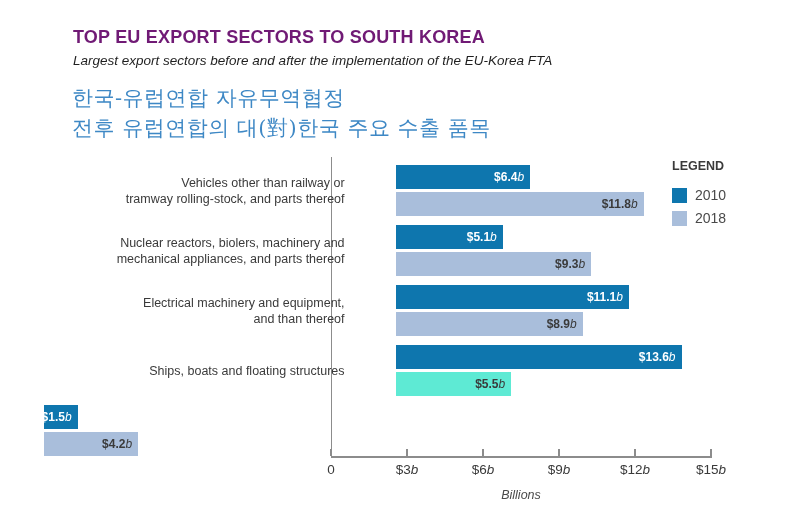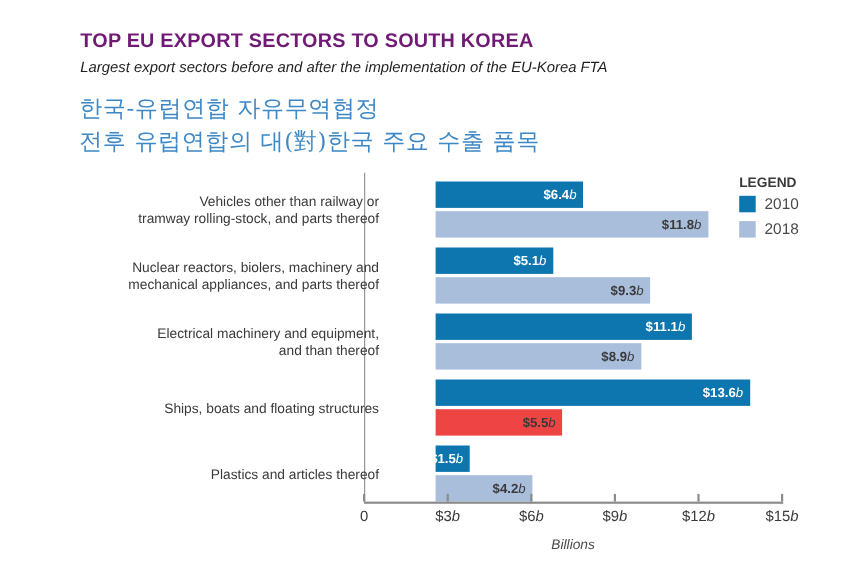--- a/index.html
+++ b/index.html
@@ -18,21 +18,21 @@
   }
   .kr {
     position:absolute; left:72px;
     font-family:"DejaVu Serif", serif;
     font-size:21px; color:#3e88c5; letter-spacing:.5px; white-space:nowrap;
   }
   .kr1 { top:84px; }
   .kr2 { top:114px;text-align:right; }
 
   .legend { position:absolute; left:672px; top:159px; }
-  .legend-title { font-size:12.5px; font-weight:bold; color:#3a3a3a; margin-bottom:4px; }
+  .legend-title { font-size:12.5px; font-weight:bold; color:#3a3a3a; margin-bottom:14px; }
   .legend-item { display:flex; align-items:center; margin-bottom:7px; }
   .swatch { display:inline-block; width:15px; height:15px; margin-right:8px; }
   .legend-label { font-size:14px; color:#4a4a4a; }
 
   #groups { position:absolute; left:0; top:165px; width:711px; }
   .group { display:flex; align-items:center; height:51px; margin-bottom:9px; }
   .cat-label {
     width:374px; padding-right:7px; text-align:right;
     font-size:12.5px; line-height:16px; color:#3a3a3a;
   }
@@ -126,29 +126,26 @@
         </div>
       </div>
       <div class="group">
         <div class="cat-label">
           <div>Ships, boats and floating structures</div>
         </div>
         <div class="bars">
           <div class="bar" style="width: 90.6667%; background: rgb(14, 118, 174); color: rgb(255, 255, 255);">
             <span class="bar-label">$13.6<i>b</i></span>
           </div>
-          <div class="bar" style="width: 36.6667%; background: #ef4444; color: rgb(58, 58, 58);">
+          <div class="bar" style="width: 36.6667%; background: #5eead4; color: rgb(58, 58, 58);">
             <span class="bar-label">$5.5<i>b</i></span>
           </div>
         </div>
       </div>
       <div class="group">
-        <div class="cat-label">
-          <div>Plastics and articles thereof</div>
-        </div>
         <div class="bars">
           <div class="bar" style="width: 10%; background: rgb(14, 118, 174); color: rgb(255, 255, 255);">
             <span class="bar-label">$1.5<i>b</i></span>
           </div>
           <div class="bar" style="width: 28%; background: rgb(169, 190, 219); color: rgb(58, 58, 58);">
             <span class="bar-label">$4.2<i>b</i></span>
           </div>
         </div>
       </div>
     </div>

